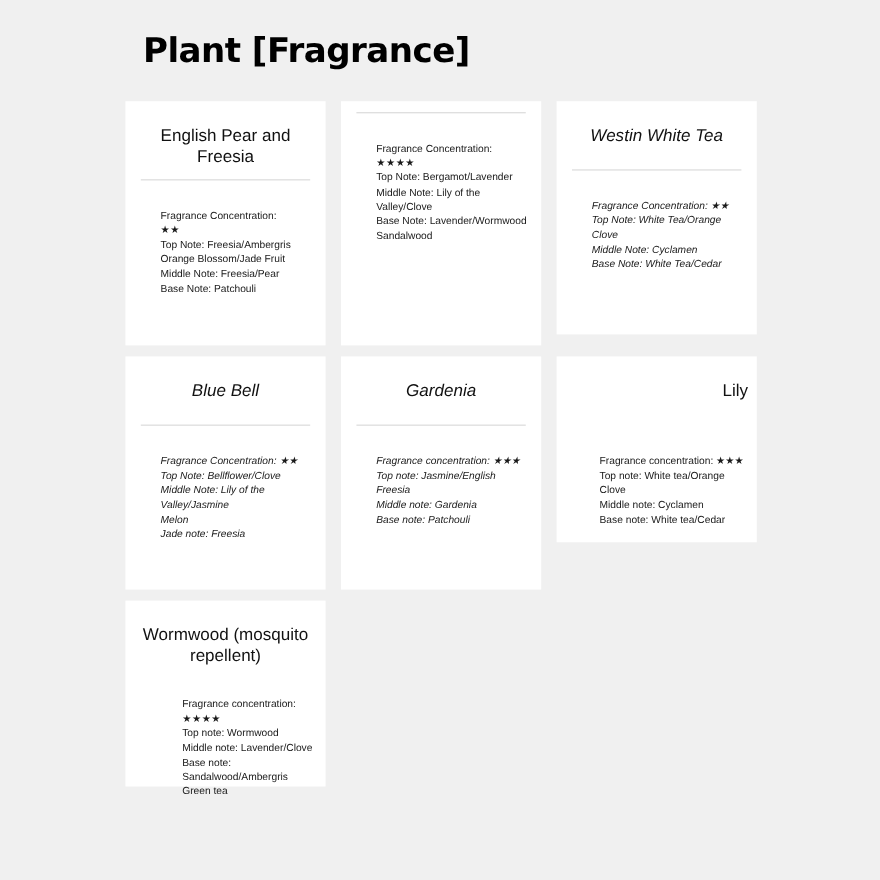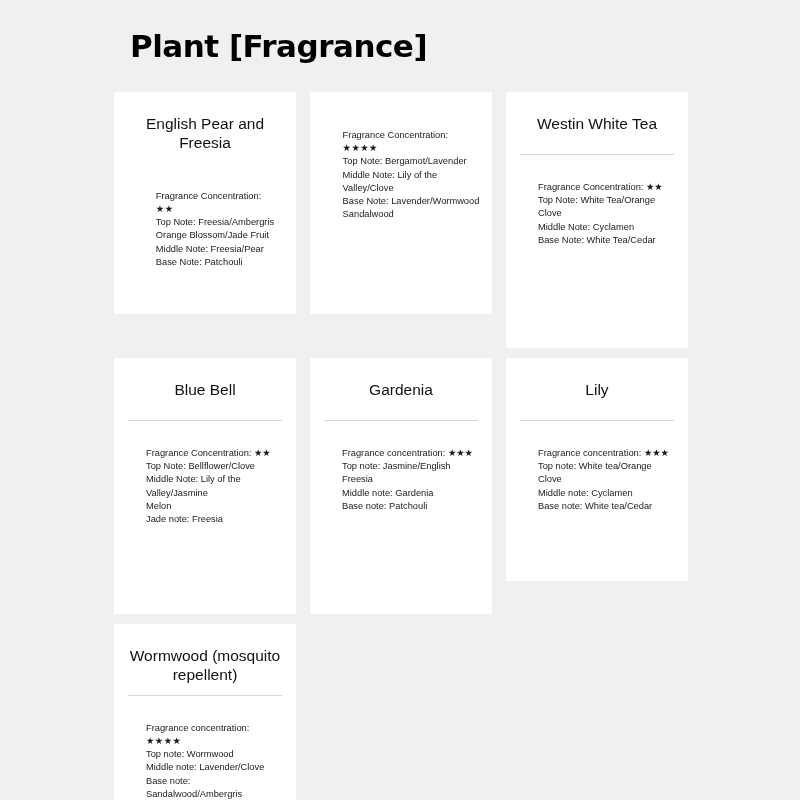--- a/index.html
+++ b/index.html
@@ -40,23 +40,23 @@
     gap: 10px 14px;
   }
   .card {
     width: 182px;
     background: #ffffff;
     box-sizing: border-box;
     padding: 0;
     display: flex;
     flex-direction: column;
   }
-  .card.h1 { height: 222px; align-items: center; }
-  .card.h2 { height: 256px; }
-  .card.h3 { height: 223px; }
+  .card.h1 { height: 222px; }
+  .card.h2 { height: 212px; font-style: italic; }
+  .card.h3 { height: 169px; align-items: flex-end; }
 
   .card-title {
     text-align: center;
     font-size: 15.5px;
     color: #111;
     padding: 22px 8px 0 8px;
     line-height: 1.25;
     min-height: 52px;
     box-sizing: border-box;
   }

